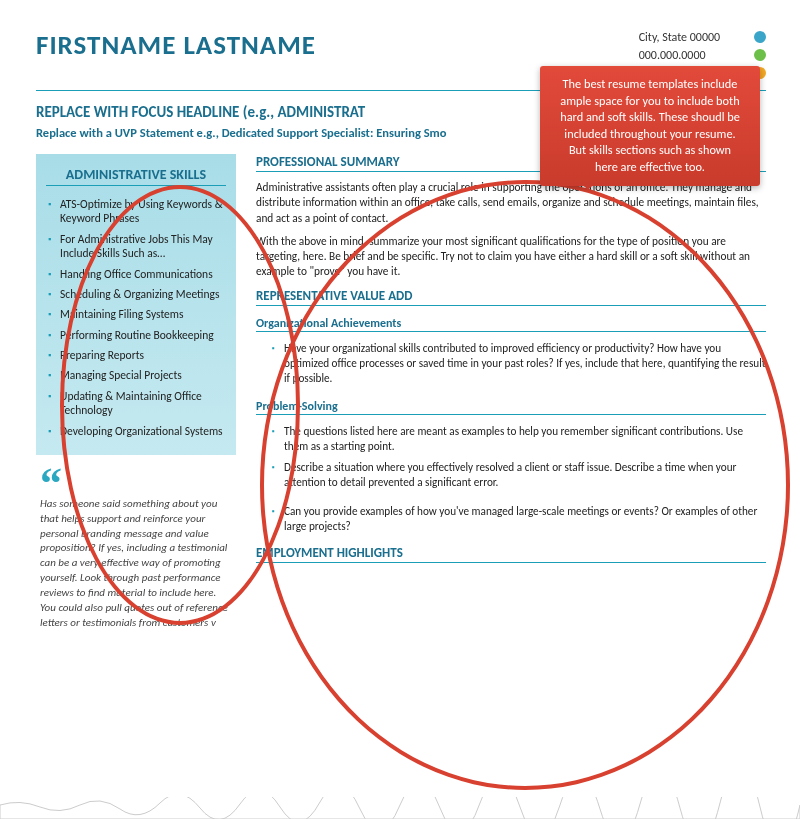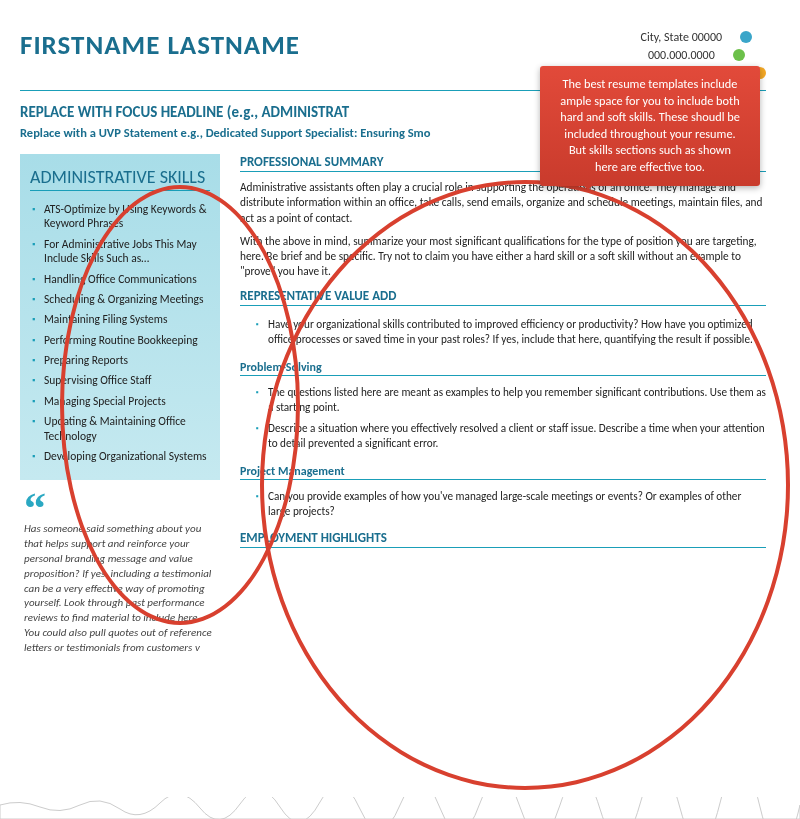--- a/index.html
+++ b/index.html
@@ -1,32 +1,32 @@
 <!DOCTYPE html>
 <html><head>
 <meta charset="utf-8">
 <style>
   * { box-sizing: border-box; margin: 0; padding: 0; }
   body { font-family: Calibri, Arial, sans-serif; background: #fff; width: 800px; height: 819px; overflow: hidden; position: relative; }
-  .page { padding: 28px 34px 0 20px; position: relative; }
+  .page { padding: 28px 34px 0 20px; position: relative; margin-left: 16px; }
   .header-row { display: flex; justify-content: space-between; align-items: flex-start; }
   .name { color: #1a6e8e; font-size: 27px; font-weight: bold; letter-spacing: 1px; }
   .contact { text-align: right; font-size: 12px; color: #333; line-height: 1.5; }
-  .contact-line { display: flex; justify-content: center; align-items: center; gap: 18px; }
+  .contact-line { display: flex; justify-content: space-between; align-items: center; gap: 6px; }
   .cicon { width: 12px; height: 12px; border-radius: 50%; display: inline-block; }
   .ic-loc { background: #3aa5c9; }
   .ic-phone { background: #6cc04a; }
   .ic-mail { background: #f4a825; }
   .rule { border: none; border-top: 1.5px solid #1a9eb8; margin: 8px 0 12px; }
   .focus { color: #1a6e8e; font-size: 15px; font-weight: bold; margin-bottom: 4px; }
   .uvp { color: #1a6e8e; font-size: 12.5px; font-weight: bold; margin-bottom: 14px; }
   .cols { display: flex; gap: 20px; }
   .left { width: 200px; flex-shrink: 0; }
   .skillbox { background: linear-gradient(180deg, #a8dde8 0%, #c5e9f0 100%); padding: 12px 10px 14px 10px; }
-  .skillbox h3 { color: #1a6e8e; font-size: 18px; font-weight: normal; border-bottom: 1.5px solid #1a9eb8; padding-bottom: 2px; margin-bottom: 8px; }
+  .skillbox h3 { color: #1a6e8e; font-size: 14px; font-weight: bold; border-bottom: 1.5px solid #1a9eb8; padding-bottom: 2px; margin-bottom: 8px; text-align: center; }
   .skillbox ul { list-style: none; padding-left: 0; }
   .skillbox li { font-size: 11.5px; color: #222; padding: 3px 0 3px 14px; position: relative; line-height: 1.25; }
   .skillbox li::before { content: "▪"; position: absolute; left: 2px; color: #1a9eb8; font-size: 9px; top: 4px; }
   .quote { margin-top: 16px; padding: 0 4px; }
   .qmark { color: #2aa8c2; font-size: 44px; font-weight: bold; font-family: Georgia, serif; line-height: 0.6; height: 20px; }
   .qtext { font-style: italic; font-size: 11px; color: #444; line-height: 1.35; margin-top: 6px; }
   .right { flex: 1; }
   .sect-h { color: #1a6e8e; font-size: 13px; font-weight: bold; border-bottom: 1.5px solid #1a9eb8; padding-bottom: 2px; margin: 0 0 8px; }
   .body-p { font-size: 11.3px; color: #222; line-height: 1.35; margin-bottom: 8px; }
   .subh { color: #1a6e8e; font-size: 12px; font-weight: bold; border-bottom: 1.5px solid #1a9eb8; padding-bottom: 1px; margin: 10px 0 6px; }
@@ -75,50 +75,49 @@
       <div class="skillbox">
         <h3>ADMINISTRATIVE SKILLS</h3>
         <ul>
           <li>ATS-Optimize by Using Keywords &amp; Keyword Phrases</li>
           <li>For Administrative Jobs This May Include Skills Such as…</li>
           <li>Handling Office Communications</li>
           <li>Scheduling &amp; Organizing Meetings</li>
           <li>Maintaining Filing Systems</li>
           <li>Performing Routine Bookkeeping</li>
           <li>Preparing Reports</li>
-          <li>Supervising Office Staff</li>
           <li>Managing Special Projects</li>
           <li>Updating &amp; Maintaining Office Technology</li>
           <li>Developing Organizational Systems</li>
         </ul>
       </div>
       <div class="quote">
         <div class="qmark">“</div>
         <div class="qtext">Has someone said something about you that helps support and reinforce your personal branding message and value proposition? If yes, including a testimonial can be a very effective way of promoting yourself. Look through past performance reviews to find material to include here. You could also pull quotes out of reference letters or testimonials from customers v</div>
       </div>
     </div>
 
     <div class="right">
       <div class="sect-h">PROFESSIONAL SUMMARY</div>
       <p class="body-p">Administrative assistants often play a crucial role in supporting the operations of an office. They manage and distribute information within an office, take calls, send emails, organize and schedule meetings, maintain files, and act as a point of contact.</p>
       <p class="body-p">With the above in mind, summarize your most significant qualifications for the type of position you are targeting, here. Be brief and be specific. Try not to claim you have either a hard skill or a soft skill without an example to "prove" you have it.</p>
 
       <div class="sect-h">REPRESENTATIVE VALUE ADD</div>
 
+      <div class="subh">Organizational Achievements</div>
       <ul class="blist">
         <li>Have your organizational skills contributed to improved efficiency or productivity? How have you optimized office processes or saved time in your past roles? If yes, include that here, quantifying the result if possible.</li>
       </ul>
 
       <div class="subh">Problem-Solving</div>
       <ul class="blist">
         <li>The questions listed here are meant as examples to help you remember significant contributions. Use them as a starting point.</li>
         <li>Describe a situation where you effectively resolved a client or staff issue. Describe a time when your attention to detail prevented a significant error.</li>
       </ul>
 
-      <div class="subh">Project Management</div>
       <ul class="blist">
         <li>Can you provide examples of how you've managed large-scale meetings or events? Or examples of other large projects?</li>
       </ul>
 
       <div class="sect-h">EMPLOYMENT HIGHLIGHTS</div>
     </div>
 
   </div>
 </div>
 

